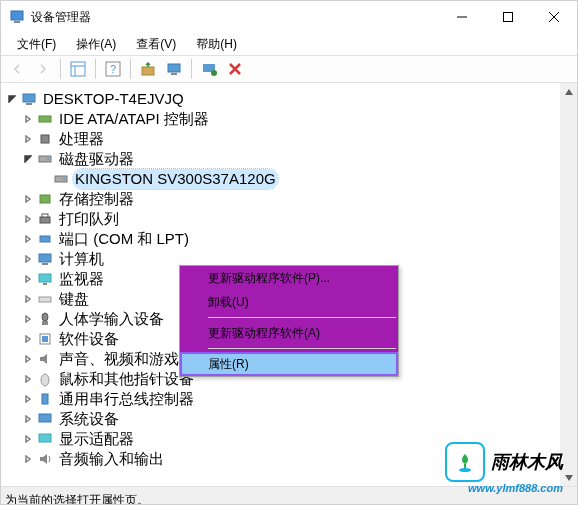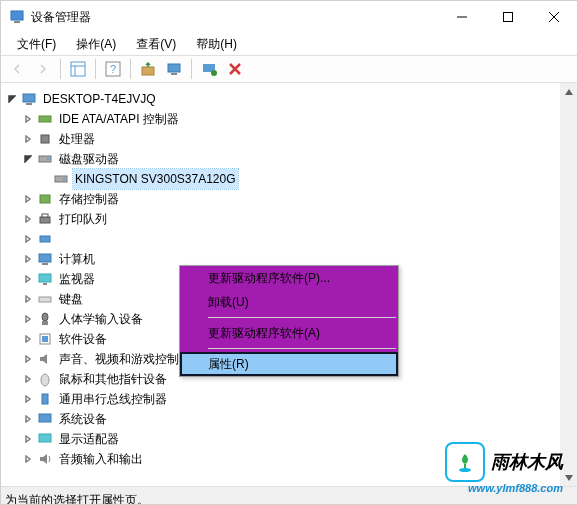--- a/index.html
+++ b/index.html
@@ -10,36 +10,36 @@
 .win-controls { display: flex; }
 .win-btn { width: 46px; height: 32px; display: flex; align-items: center; justify-content: center; font-size: 12px; cursor: pointer; }
 .win-btn svg { stroke: #000; stroke-width: 1; fill: none; }
 .menubar { height: 22px; display: flex; align-items: flex-end; padding-left: 8px; gap: 4px; font-size: 12px; }
 .menu-item { padding: 2px 8px; cursor: pointer; }
 .toolbar { height: 28px; border-top: 1px solid #e0e0e0; border-bottom: 1px solid #e0e0e0; display: flex; align-items: center; padding-left: 4px; gap: 2px; background: #fdfdfd; }
 .tool-btn { width: 24px; height: 22px; display: flex; align-items: center; justify-content: center; border: 1px solid transparent; cursor: pointer; }
 .tool-btn.disabled { opacity: 0.4; cursor: default; }
 .tool-sep { width: 1px; height: 20px; background: #d0d0d0; margin: 0 3px; }
 .content { position: relative; height: calc(505px - 32px - 22px - 28px - 20px); overflow: hidden; }
-.tree { padding: 6px 4px; font-size: 12px; line-height: 20px; }
+.tree { padding: 6px 4px; font-size: 15px; line-height: 20px; }
 .tree-item { display: flex; align-items: center; height: 20px; white-space: nowrap; }
 .expand { width: 14px; height: 14px; display: flex; align-items: center; justify-content: center; cursor: pointer; margin-right: 2px; }
 .expand svg { stroke: #808080; fill: none; stroke-width: 1.5; }
 .expand.open svg { stroke: #404040; fill: #404040; }
 .ind { display: inline-block; }
 .node-icon { width: 16px; height: 16px; margin-right: 4px; display: flex; align-items: center; justify-content: center; }
 .node-label { padding: 0 2px; }
-.node-label.selected { background: #cde8ff; outline: 1px dotted #99c9ef; }
+.node-label.selected { background: #cde8ff; outline: 1px dotted #99c9ef; border-radius: 10px; }
 .scrollbar { position: absolute; right: 0; top: 0; width: 17px; height: 100%; background: #f0f0f0; }
 .scroll-arrow { width: 17px; height: 17px; display: flex; align-items: center; justify-content: center; }
 .scroll-arrow svg { fill: #606060; }
 .scroll-arrow.down { position: absolute; bottom: 0; }
 .context-menu { position: absolute; left: 178px; top: 182px; width: 220px; background: #a21caf; border: 1px solid #a0a0a0; box-shadow: 2px 2px 4px rgba(0,0,0,0.2); font-size: 12px; }
 .ctx-item { height: 24px; display: flex; align-items: center; padding-left: 28px; cursor: pointer; }
-.ctx-item.highlighted { background: #91c9f7; border: 2px solid #0f172a; padding-left: 26px; height: 24px; }
+.ctx-item.highlighted { background: #91c9f7; border: 2px solid #8b5cf6; padding-left: 26px; height: 24px; }
 .ctx-sep { height: 1px; background: #d0d0d0; margin: 3px 2px 3px 28px; }
 .statusbar { height: 28px; border-top: 1px solid #e0e0e0; font-size: 12px; padding-left: 4px; display: flex; align-items: center; background: #f0f0f0; }
 .watermark { position: absolute; right: 14px; bottom: 22px; display: flex; align-items: center; gap: 6px; }
 .watermark-logo { width: 40px; height: 40px; background: #fff; border: 2px solid #16b5e9; border-radius: 8px; display: flex; align-items: center; justify-content: center; }
 .watermark-text { font-size: 18px; font-weight: bold; font-style: italic; color: #000000; text-shadow: 1px 1px 0 #fff; }
 .watermark-url { font-size: 11px; color: #1a8fd4; font-weight: bold; font-style: italic; position: absolute; right: 14px; bottom: 10px; }
 </style>
 </head>
 <body>
 
@@ -242,20 +242,21 @@
         <span class="expand">
           <svg width="8" height="8" viewBox="0 0 8 8">
             <path d="M2 1 L6 4 L2 7 Z"></path>
           </svg>
         </span>
         <span class="node-icon">
           <svg width="16" height="16">
             <rect x="3" y="5" width="10" height="6" fill="#5a9bd4" stroke="#3a7bb4"></rect>
           </svg>
         </span>
+        <span class="node-label">端口 (COM 和 LPT)</span>
       </div>
 
     <div class="tree-item">
         <span class="ind" style="width:16px"></span>
         <span class="expand">
           <svg width="8" height="8" viewBox="0 0 8 8">
             <path d="M2 1 L6 4 L2 7 Z"></path>
           </svg>
         </span>
         <span class="node-icon">

